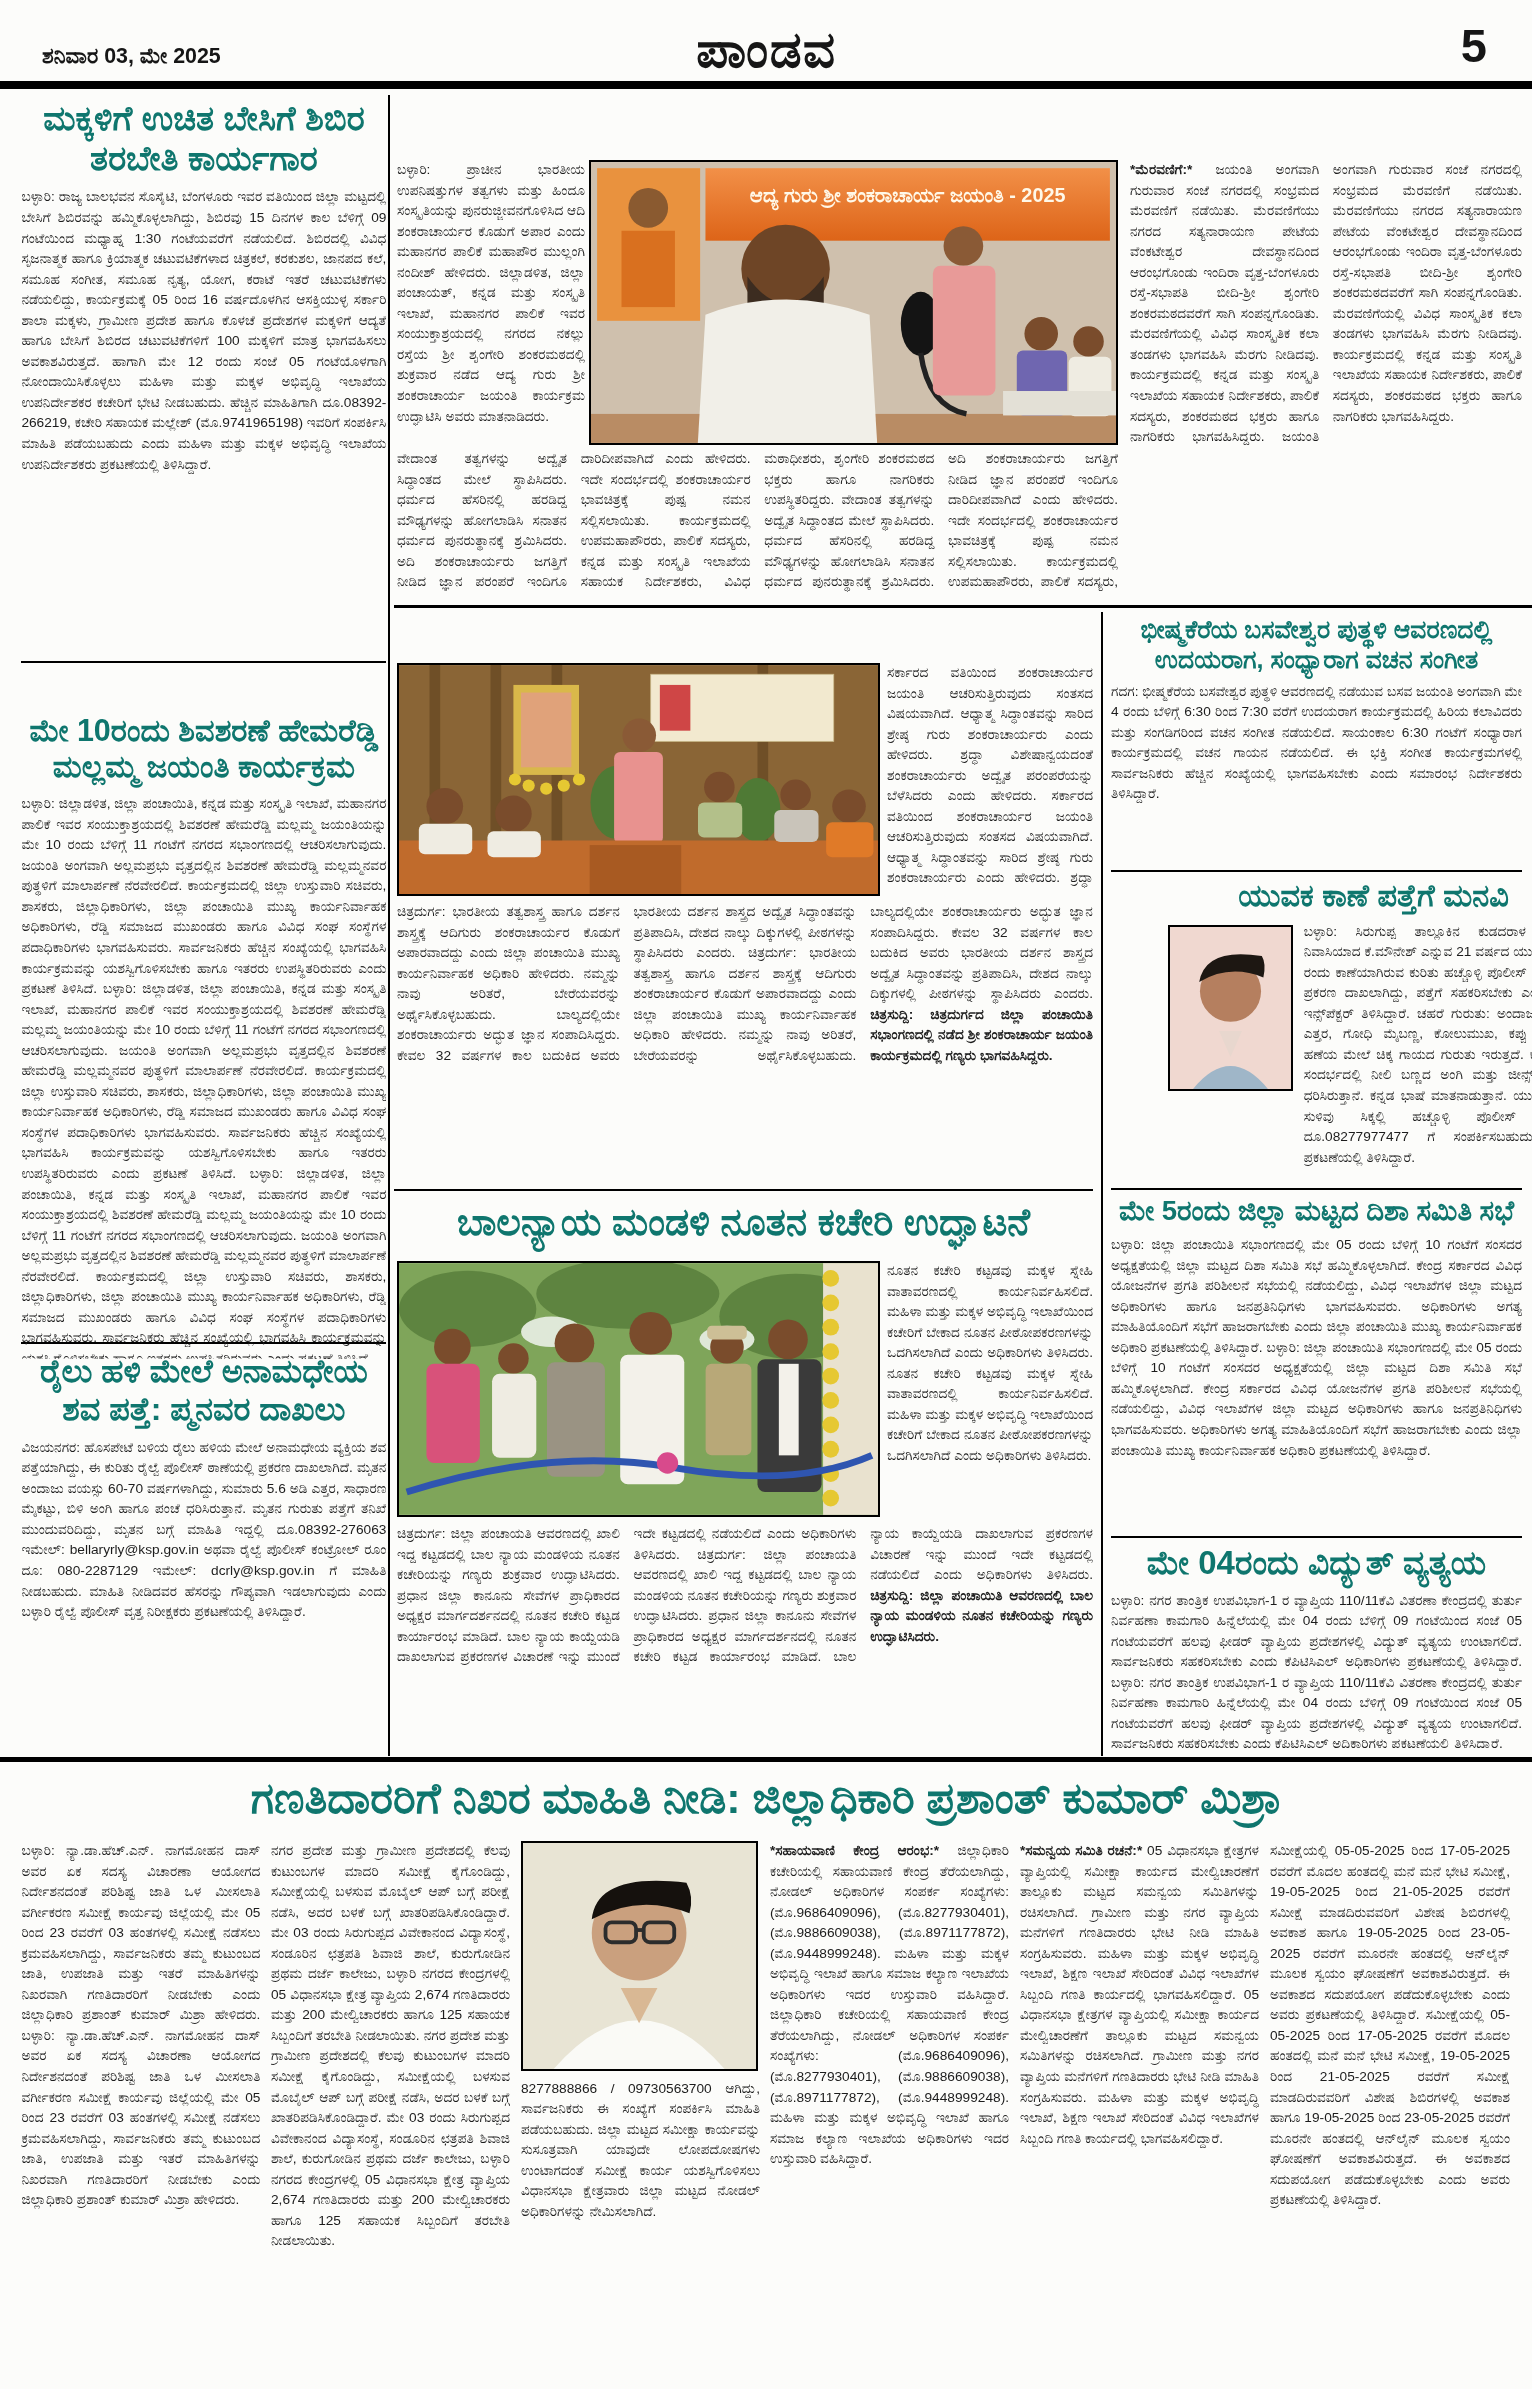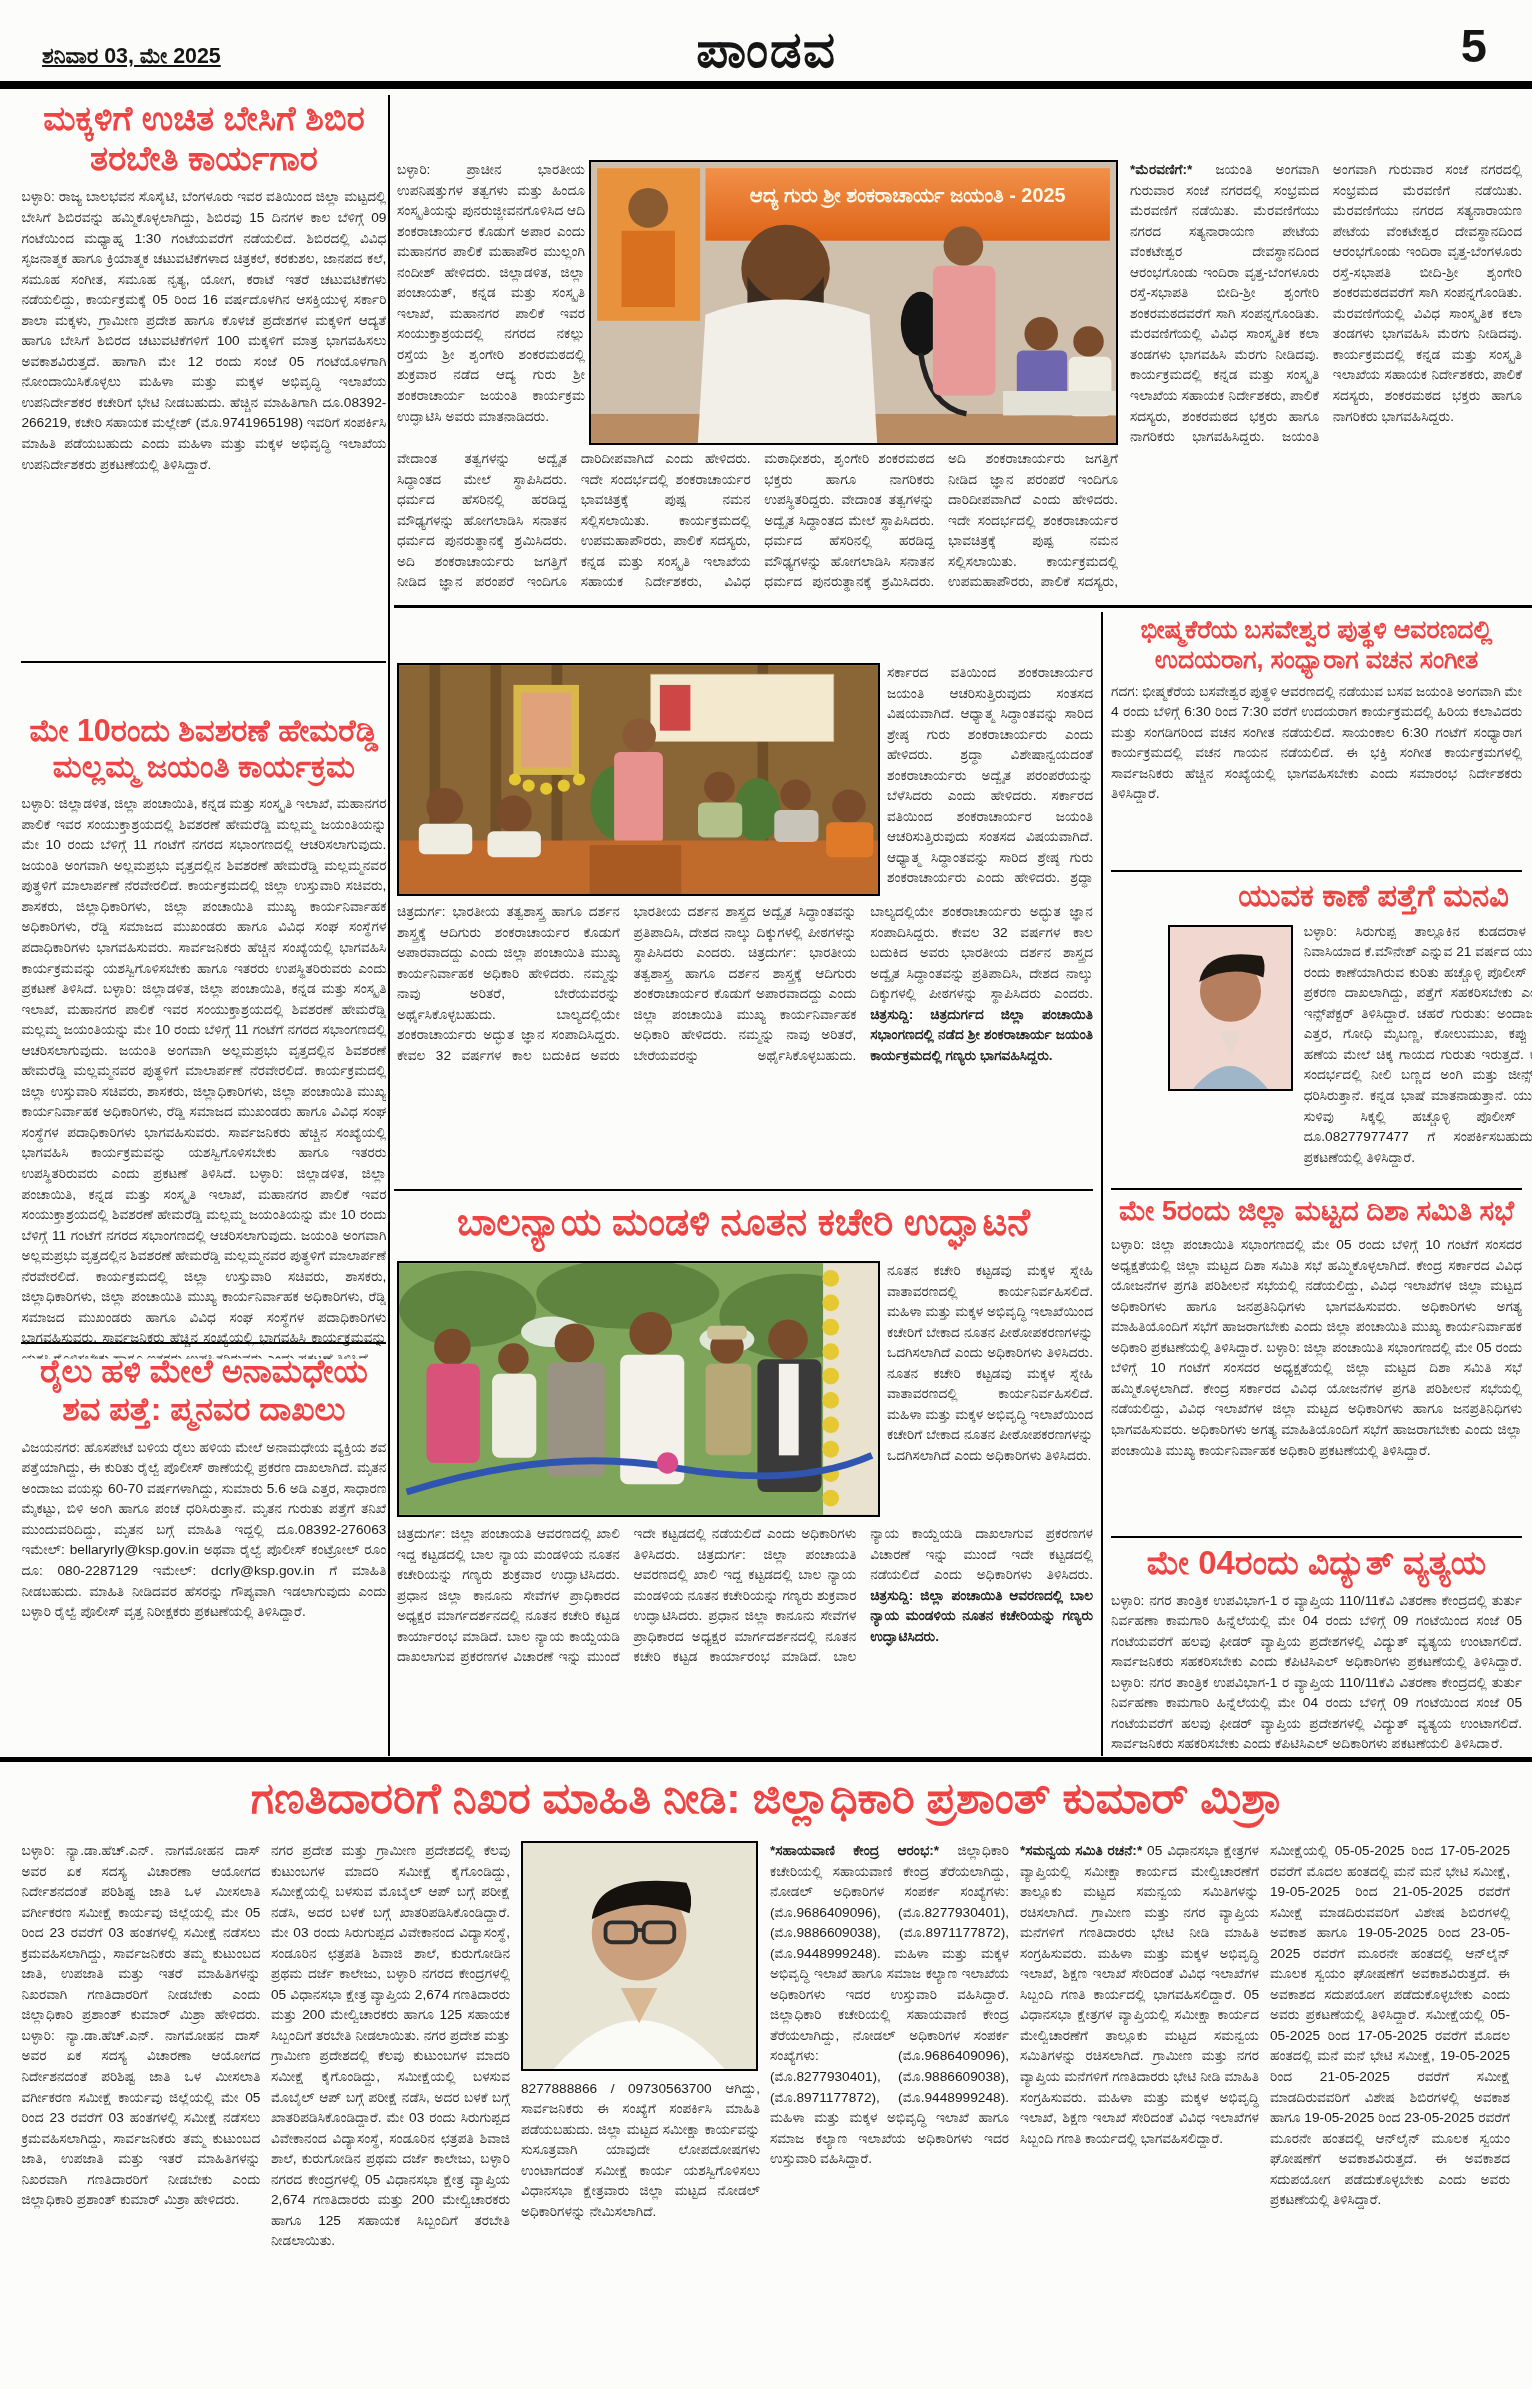--- a/index.html
+++ b/index.html
@@ -1,33 +1,33 @@
 <!DOCTYPE html>
 <html lang="kn" style="font-size:12.2px"><head>
 <meta charset="utf-8">
 <style>
   html,body{margin:0;padding:0;background:#888;}
   .page{position:relative;width:1533px;height:2389px;background:#fcfcfa;color:#161616;
         font-family:"Liberation Sans","DejaVu Sans",sans-serif;overflow:hidden;}
   .abs{position:absolute;}
-  .hl{font-weight:bold;color:#ef4444;text-align:center;line-height:1.18;}
+  .hl{font-weight:bold;color:#0f766e;text-align:center;line-height:1.18;}
   .bt{font-size:13.7px;line-height:1.5;text-align:justify;overflow:hidden;color:#1c1c1c;}
   .rule{background:#000;}
   .cols2{column-count:2;column-gap:13.7px;}
   .cols3{column-count:3;column-gap:13.7px;}
   .cols4{column-count:4;column-gap:13.7px;}
   .photo{border:2.3px solid #000;background:#ddd;display:block;}
   .capt{font-weight:bold;}
 </style>
 </head>
 <body>
 
 <div class="page">
 
-  <div class="abs" style="left:42px;top:44px;width:321px;font-size:21.4px;font-weight:bold;text-decoration:underline;">ಶನಿವಾರ 03, ಮೇ 2025</div>
+  <div class="abs" style="left:42px;top:44px;width:321px;font-size:21.4px;font-weight:bold;">ಶನಿವಾರ 03, ಮೇ 2025</div>
   <div class="abs" style="left:0;top:21.4px;width:1533px;text-align:center;font-size:50px;font-weight:bold;letter-spacing:1.5px;">ಪಾಂಡವ</div>
   <div class="abs" style="right:46px;top:18.3px;font-size:47px;font-weight:bold;">5</div>
   <div class="abs rule" style="left:0;top:81px;width:1533px;height:7.6px;"></div>
 
   <div class="abs rule" style="left:388px;top:95px;width:1.5px;height:1661px;"></div>
   <div class="abs rule" style="left:1101px;top:612px;width:1.5px;height:1144px;"></div>
   <div class="abs rule" style="left:394px;top:605px;width:1139px;height:3.1px;"></div>
   <div class="abs rule" style="left:21.4px;top:661px;width:365px;height:2.3px;"></div>
   <div class="abs rule" style="left:21.4px;top:1342px;width:365px;height:2.3px;"></div>
   <div class="abs rule" style="left:394px;top:1189px;width:699px;height:2.3px;"></div>

